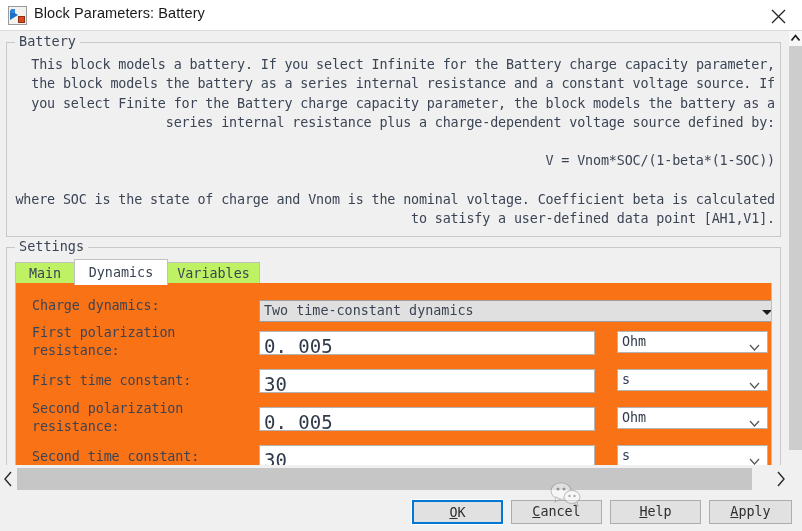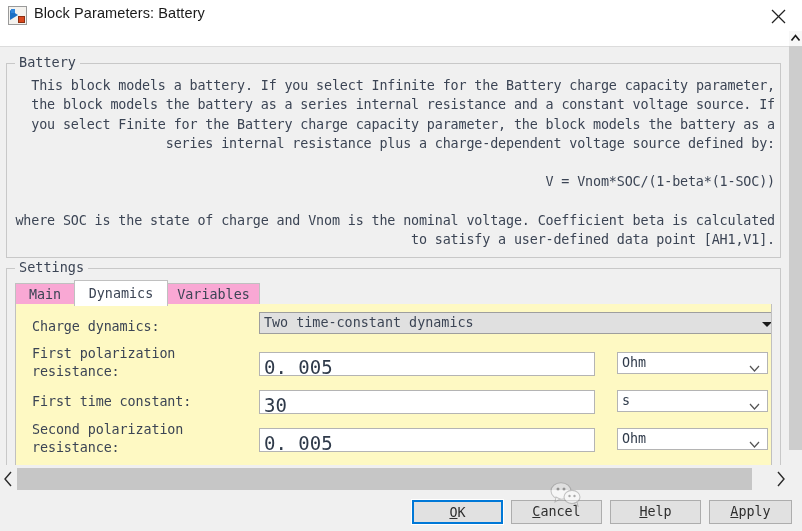--- a/index.html
+++ b/index.html
@@ -20,21 +20,21 @@
     height: 531px;
     background: #f0f0f0;
     box-sizing: border-box;
   }
 
   
   .titlebar {
     position: absolute;
     left: 0; top: 0;
     width: 802px;
-    height: 47px;
+    height: 31px;
     background: #ffffff;
     border-bottom: 1px solid #dcdcdc;
     box-sizing: border-box;
   }
   .title-icon {
     position: absolute;
     left: 8px; top: 6px;
     width: 19px; height: 19px;
     background: #f4f2ee;
     border: 1px solid #9a9a9a;
@@ -79,21 +79,20 @@
   .close-btn svg { position: absolute; left: 15px; top: 9px; }
 
   
   .content {
     position: absolute;
     left: 0; top: 31px;
     width: 789px;
     height: 434px;
     background: #f0f0f0;
     overflow: hidden;
-    margin-top: 21px;
   }
 
   
   .groupbox {
     position: absolute;
     border: 1px solid #c8c8c8;
     box-sizing: border-box;
   }
   .group-legend {
     position: absolute;
@@ -134,21 +133,21 @@
     left: 8px; top: 11px;
     width: 757px;
     height: 25px;
     border-bottom: 1px solid #c0c0c0;
     box-sizing: border-box;
   }
   .tab {
     position: absolute;
     top: 3px;
     height: 22px;
-    background: #f9a8d4;
+    background: #bef264;
     border: 1px solid #c0c0c0;
     border-bottom: none;
     box-sizing: border-box;
     font-family: "DejaVu Sans Mono", monospace;
     font-size: 13.4px;
     color: #3b4454;
     text-align: center;
     line-height: 21px;
     cursor: default;
   }
@@ -161,21 +160,21 @@
   }
   .tab0 { left: 0px;   width: 60px; }
   .tab1 { left: 59px;  width: 94px; }
   .tab2 { left: 152px; width: 93px; }
 
   .tabpanel {
     position: absolute;
     left: 8px; top: 35px;
     width: 757px;
     height: 204px;
-    background: #fef9c3;
+    background: #f97316;
     border: 1px solid #c0c0c0;
     border-top: none;
     box-sizing: border-box;
     overflow: hidden;
   }
 
   
   .flabel {
     position: absolute;
     font-family: "DejaVu Sans Mono", monospace;
@@ -386,21 +385,21 @@
 
       <div class="tabstrip">
         <div class="tab tab0">Main</div>
         <div class="tab tab1 active">Dynamics</div>
         <div class="tab tab2">Variables</div>
       </div>
 
       <div class="tabpanel">
 
         <div class="flabel" style="left:16px; top:14px;">Charge dynamics:</div>
-        <div class="fcombo" style="left:243px; top:8px; width:521px;">
+        <div class="fcombo" style="left:243px; top:17px; width:521px;">
           <span>Two time-constant dynamics</span>
           <span class="caret"></span>
         </div>
 
         <div class="flabel" style="left:16px; top:41px;">First polarization
 resistance:</div>
         <div class="finput" style="left:243px; top:48px; width:336px;">0. 005</div>
         <div class="funit" style="left:601px; top:48px; width:151px;">
           <span>Ohm</span>
           <span class="chev">

